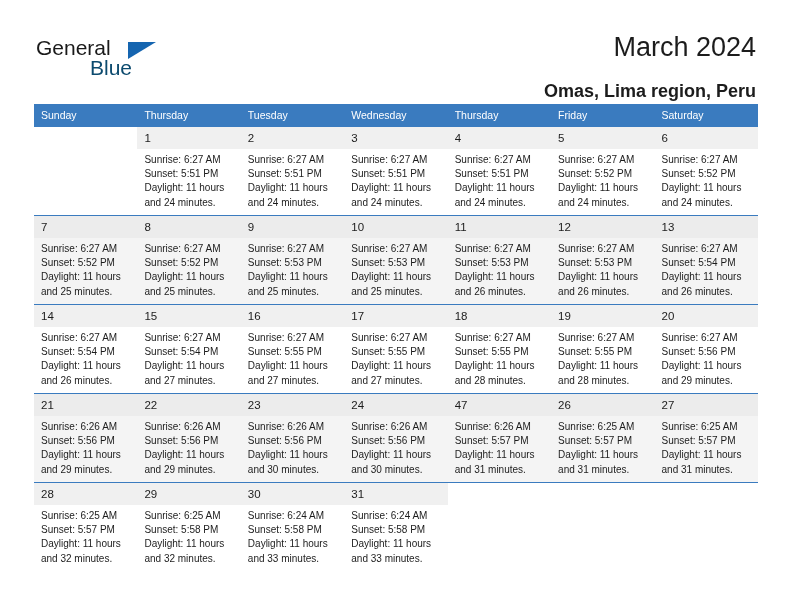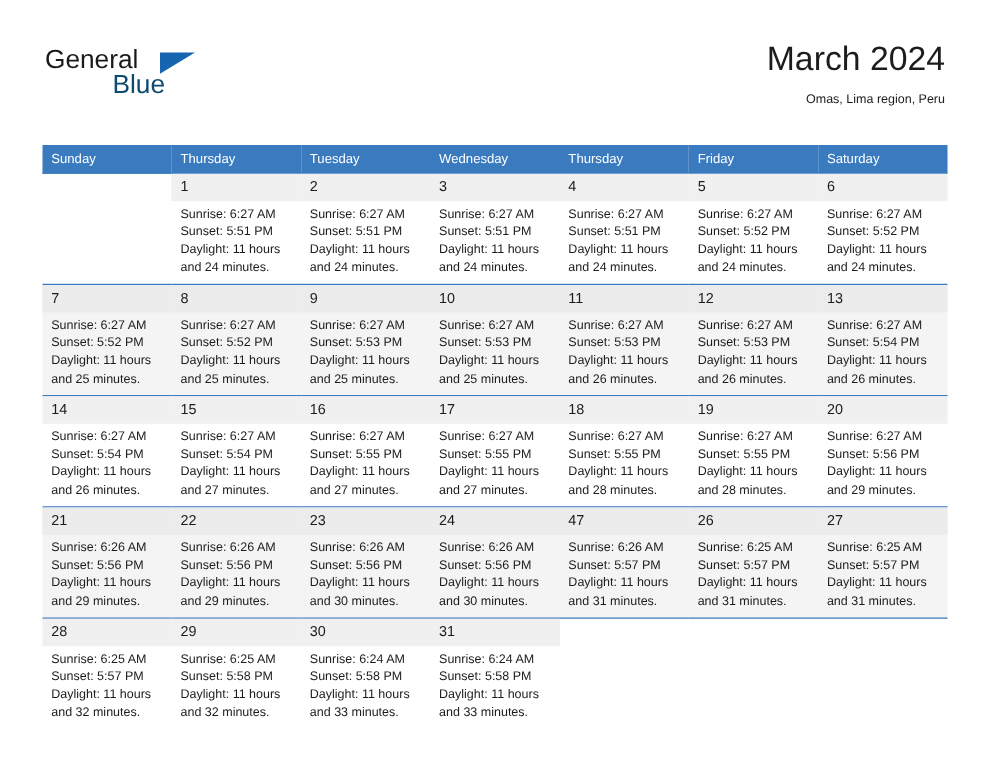--- a/index.html
+++ b/index.html
@@ -70,36 +70,36 @@
     text-align: right;
   }
   .cal-title {
     font-size: 27px;
     font-weight: normal;
     color: #1c1c1c;
     line-height: 34px;
     white-space: nowrap;
   }
   .cal-subtitle {
-    margin-top: 7px;
-    font-size: 10px;
+    margin-top: 18px;
+    font-size: 18px;
     color: #1c1c1c;
     line-height: 18px;
     white-space: nowrap;
+    font-weight: bold;
   }
 
   
   .calendar {
     position: absolute;
     left: 34px;
     top: 104px;
     width: 724px;
     border-collapse: collapse;
     table-layout: fixed;
-    margin-top: 12px;
   }
   .calendar th {
     background: #3a7bbf;
     color: #ffffff;
     font-size: 10.5px;
     font-weight: normal;
     text-align: left;
     padding: 5px 0 5px 7px;
     height: 20px;
     box-sizing: border-box;

